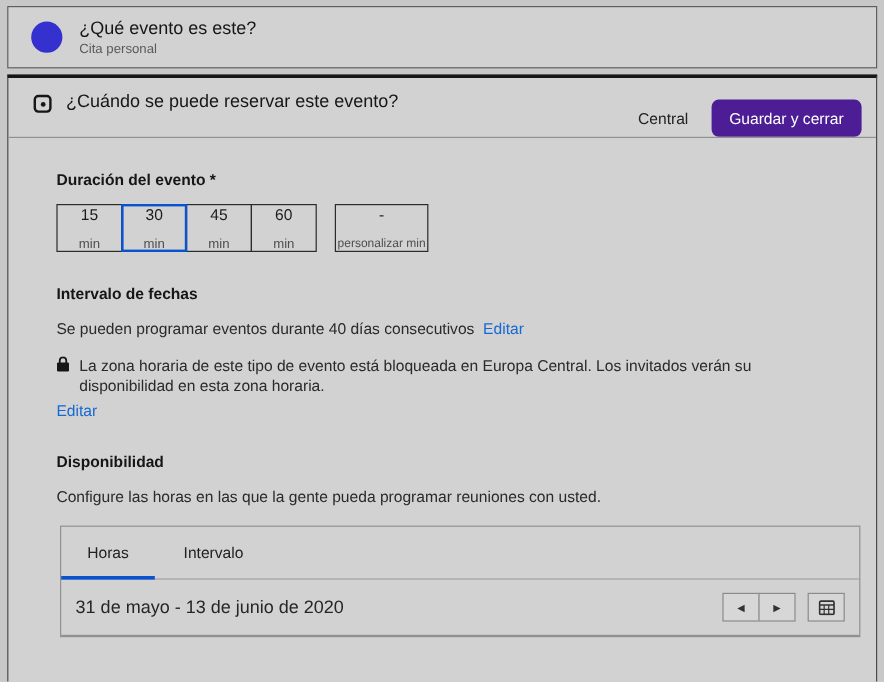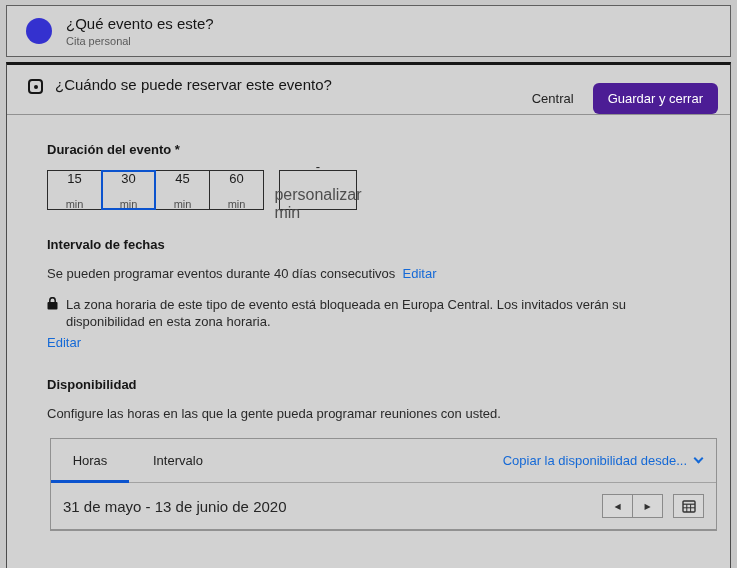--- a/index.html
+++ b/index.html
@@ -60,21 +60,21 @@
     width:55px; height:40px; border:1px solid #2b2b2b; margin-left:-1px;
     display:flex; flex-direction:column; align-items:center; justify-content:center;
     cursor:pointer; background:transparent; position:relative;
   }
   .dur-opt:first-child { margin-left:0; }
   .dur-opt.selected { border:2px solid #0b53ce; z-index:2; }
   .dur-val { font-size:13px; color:#1c1c1c; }
   .dur-unit { font-size:11px; color:#4e4e4e; margin-top:12px; }
   .dur-custom { margin-left:15px; width:78px; height:40px; border:1px solid #2b2b2b;
     display:flex; flex-direction:column; align-items:center; justify-content:center; cursor:pointer; }
-  .dur-custom .dur-unit { font-size:16px; }
+  .dur-custom .dur-unit { font-size:10px; }
 
   
   .lock-line { display:flex; align-items:flex-start; margin-top:13px; }
   .lock-svg { flex:0 0 auto; margin-right:8px; margin-top:1px; }
   .edit-below { display:block; font-size:13px; margin-top:4px; }
 
   
   .widget { margin:16px 0 0 3px; width:667px; border:1px solid #919191; background:#d2d2d2; }
   .tab-row { height:44px; display:flex; align-items:center; position:relative; border-bottom:1px solid #a2a2a2; }
   .tab { font-size:13px; color:#222; width:78px; text-align:center; cursor:pointer; }
@@ -164,24 +164,20 @@
 
     <div class="field-label">Disponibilidad</div>
     <div class="body-text">Configure las horas en las que la gente pueda programar reuniones con usted.</div>
 
     <div class="widget">
 
       <div class="tab-row">
         <div class="tab">Horas</div>
         <div class="tab second">Intervalo</div>
         <div class="tab-underline"></div>
-        <div class="copy-link">
-          <span>Copiar la disponibilidad desde...</span>
-          <span class="chev"></span>
-        </div>
       </div>
 
       <div class="cal-header">
         <span class="range-label">31 de mayo - 13 de junio de 2020</span>
         <div class="nav-group">
           <button class="nav-btn">
               <span>◀</span>
             </button>
           <button class="nav-btn">
               <span>▶</span>

